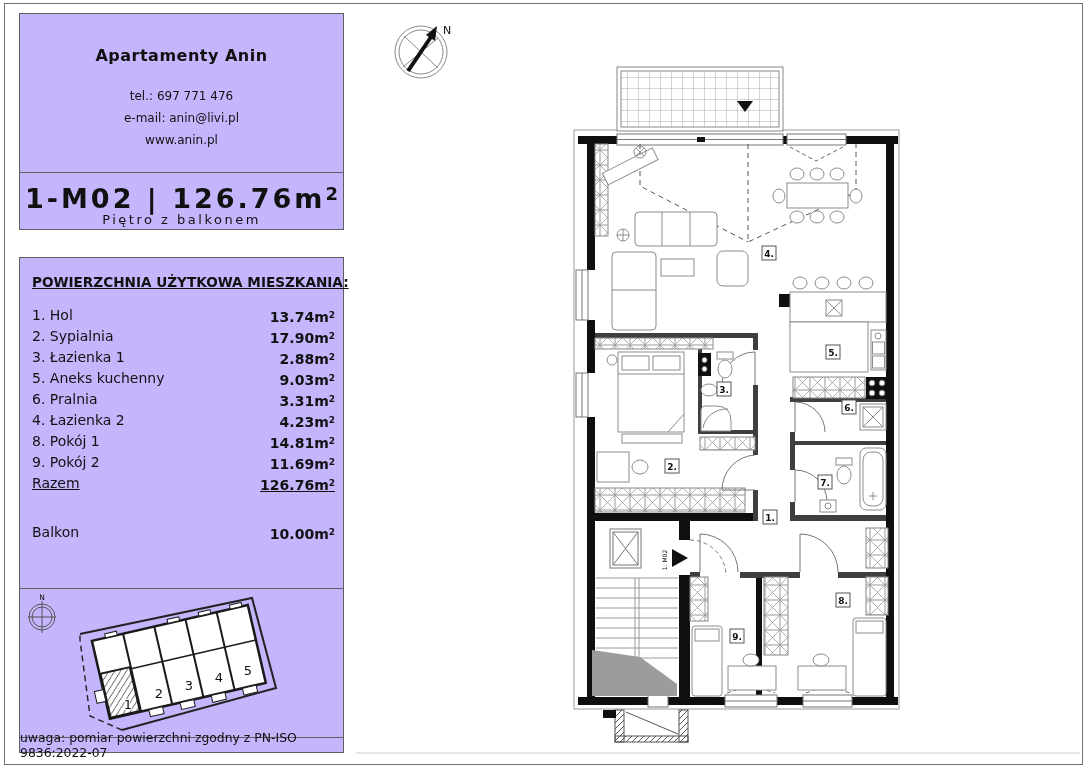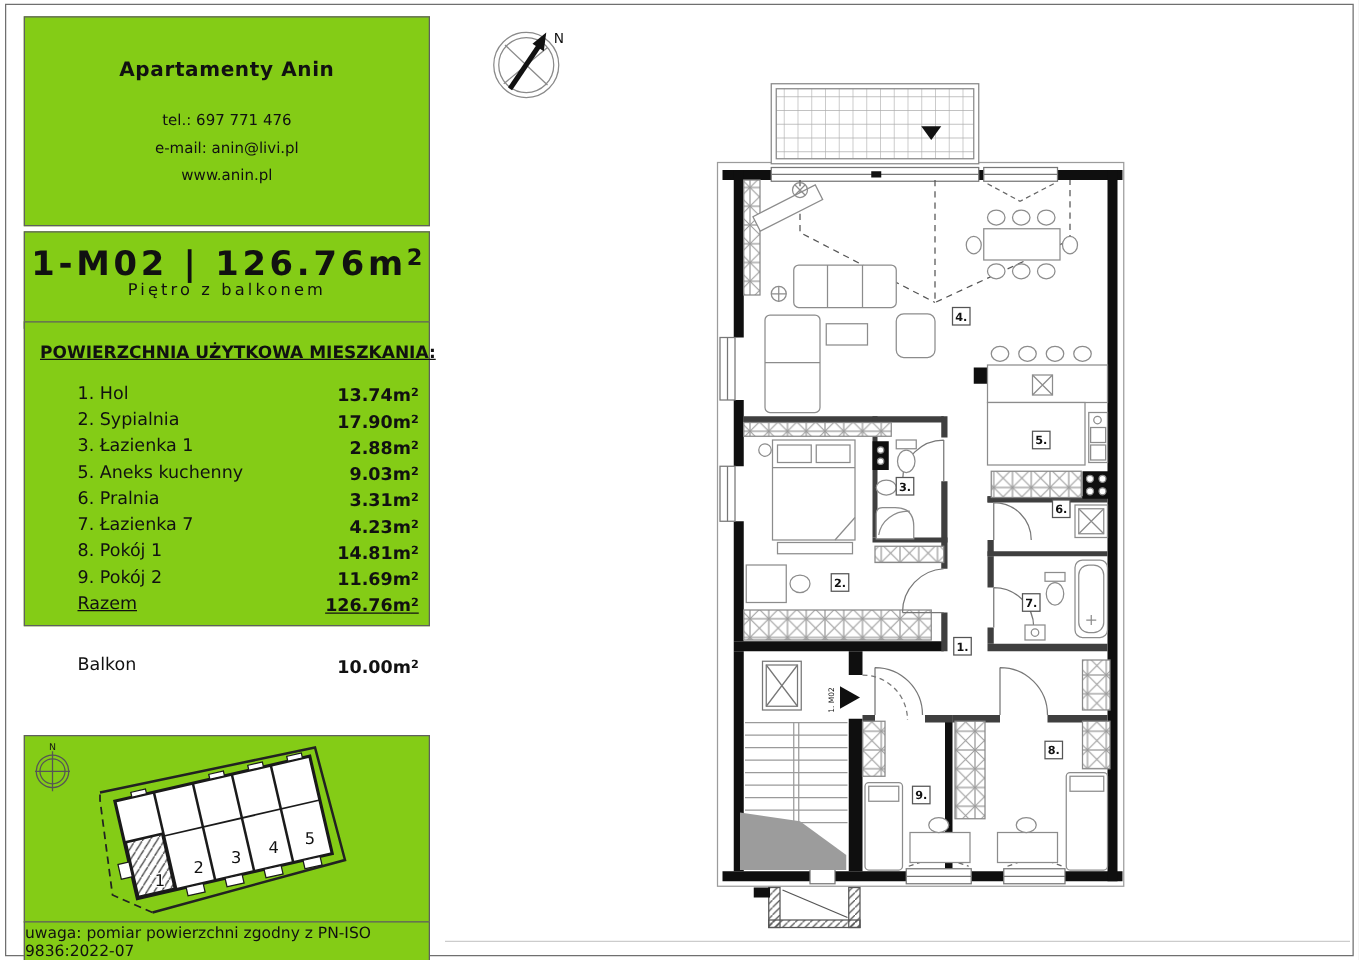--- a/index.html
+++ b/index.html
@@ -1,39 +1,39 @@
 <!DOCTYPE html>
 <html><head>
 <meta charset="utf-8">
 <style>
   html,body{margin:0;padding:0;background:#e8e8e8;}
   #sheet{position:relative;width:1087px;height:768px;background:#ffffff;overflow:hidden;
          font-family:"DejaVu Sans","Liberation Sans",sans-serif;color:#111;}
   .page-border{position:absolute;left:4px;top:3px;width:1077px;height:760px;border:1px solid #6f6f6f;}
-  .lbox{position:absolute;left:19px;width:325px;border:1px solid #5f5f5f;background:#84cc16;box-sizing:border-box;}
+  .lbox{position:absolute;left:19px;width:325px;border:1px solid #5f5f5f;background:#c4b5fd;box-sizing:border-box;}
   #box-contact{top:13px;height:168px;text-align:center;}
   #box-contact .brand{margin-top:32px;font-size:16px;font-weight:bold;letter-spacing:.5px;}
   #box-contact .cline{font-size:12px;line-height:22px;}
   #box-contact .clines{margin-top:20px;}
-  #box-title{top:185px;height:78px;text-align:center;}
+  #box-title{top:172px;height:58px;text-align:center;}
   .unit-line{margin-top:10px;font-size:27px;font-weight:bold;letter-spacing:3px;white-space:nowrap;}
   .unit-line .sup{font-size:18px;vertical-align:8px;letter-spacing:0;}
   .unit-sub{font-size:13px;letter-spacing:2.5px;margin-top:-2px;}
-  #box-areas{top:257px;height:244px;padding:16px 8px 0 12px;}
+  #box-areas{top:257px;height:332px;padding:16px 8px 0 12px;}
   #box-areas .heading{font-size:13.6px;font-weight:bold;text-decoration:underline;white-space:nowrap;}
   .rows{margin-top:16px;}
-  .arow{display:flex;justify-content:space-between;font-size:14px;line-height:19px;margin-left:30px;}
+  .arow{display:flex;justify-content:space-between;font-size:14px;line-height:19px;}
   .arow .lab{white-space:nowrap;}
   .arow .num{font-weight:bold;white-space:nowrap;}
   .unit-sup{font-size:9px;font-weight:bold;vertical-align:4px;}
   .arow.total .lab,.arow.total .num{text-decoration:underline;}
   .arow.balcony{margin-top:28px;text-align:right;}
   #box-site{top:588px;height:150px;}
   #box-site svg{position:absolute;left:0;top:0;}
-  #box-note{top:737px;height:32px;display:flex;align-items:center;justify-content:center;}
+  #box-note{top:737px;height:16px;display:flex;align-items:center;justify-content:center;}
   #box-note .note{font-size:12.4px;}
   #plan-svg{position:absolute;left:350px;top:0;}
   text{font-family:"DejaVu Sans","Liberation Sans",sans-serif;}
 </style>
 </head>
 <body>
 
 <div id="sheet">
   <div class="page-border"></div>
 
@@ -68,21 +68,21 @@
         </div>
       <div class="arow">
           <span class="lab">5. Aneks kuchenny</span>
           <span class="num"><span>9.03</span><span>m</span><span class="unit-sup">2</span></span>
         </div>
       <div class="arow">
           <span class="lab">6. Pralnia</span>
           <span class="num"><span>3.31</span><span>m</span><span class="unit-sup">2</span></span>
         </div>
       <div class="arow">
-          <span class="lab">7. Łazienka 7</span>
+          <span class="lab">4. Łazienka 2</span>
           <span class="num"><span>4.23</span><span>m</span><span class="unit-sup">2</span></span>
         </div>
       <div class="arow">
           <span class="lab">8. Pokój 1</span>
           <span class="num"><span>14.81</span><span>m</span><span class="unit-sup">2</span></span>
         </div>
       <div class="arow">
           <span class="lab">9. Pokój 2</span>
           <span class="num"><span>11.69</span><span>m</span><span class="unit-sup">2</span></span>
         </div>

